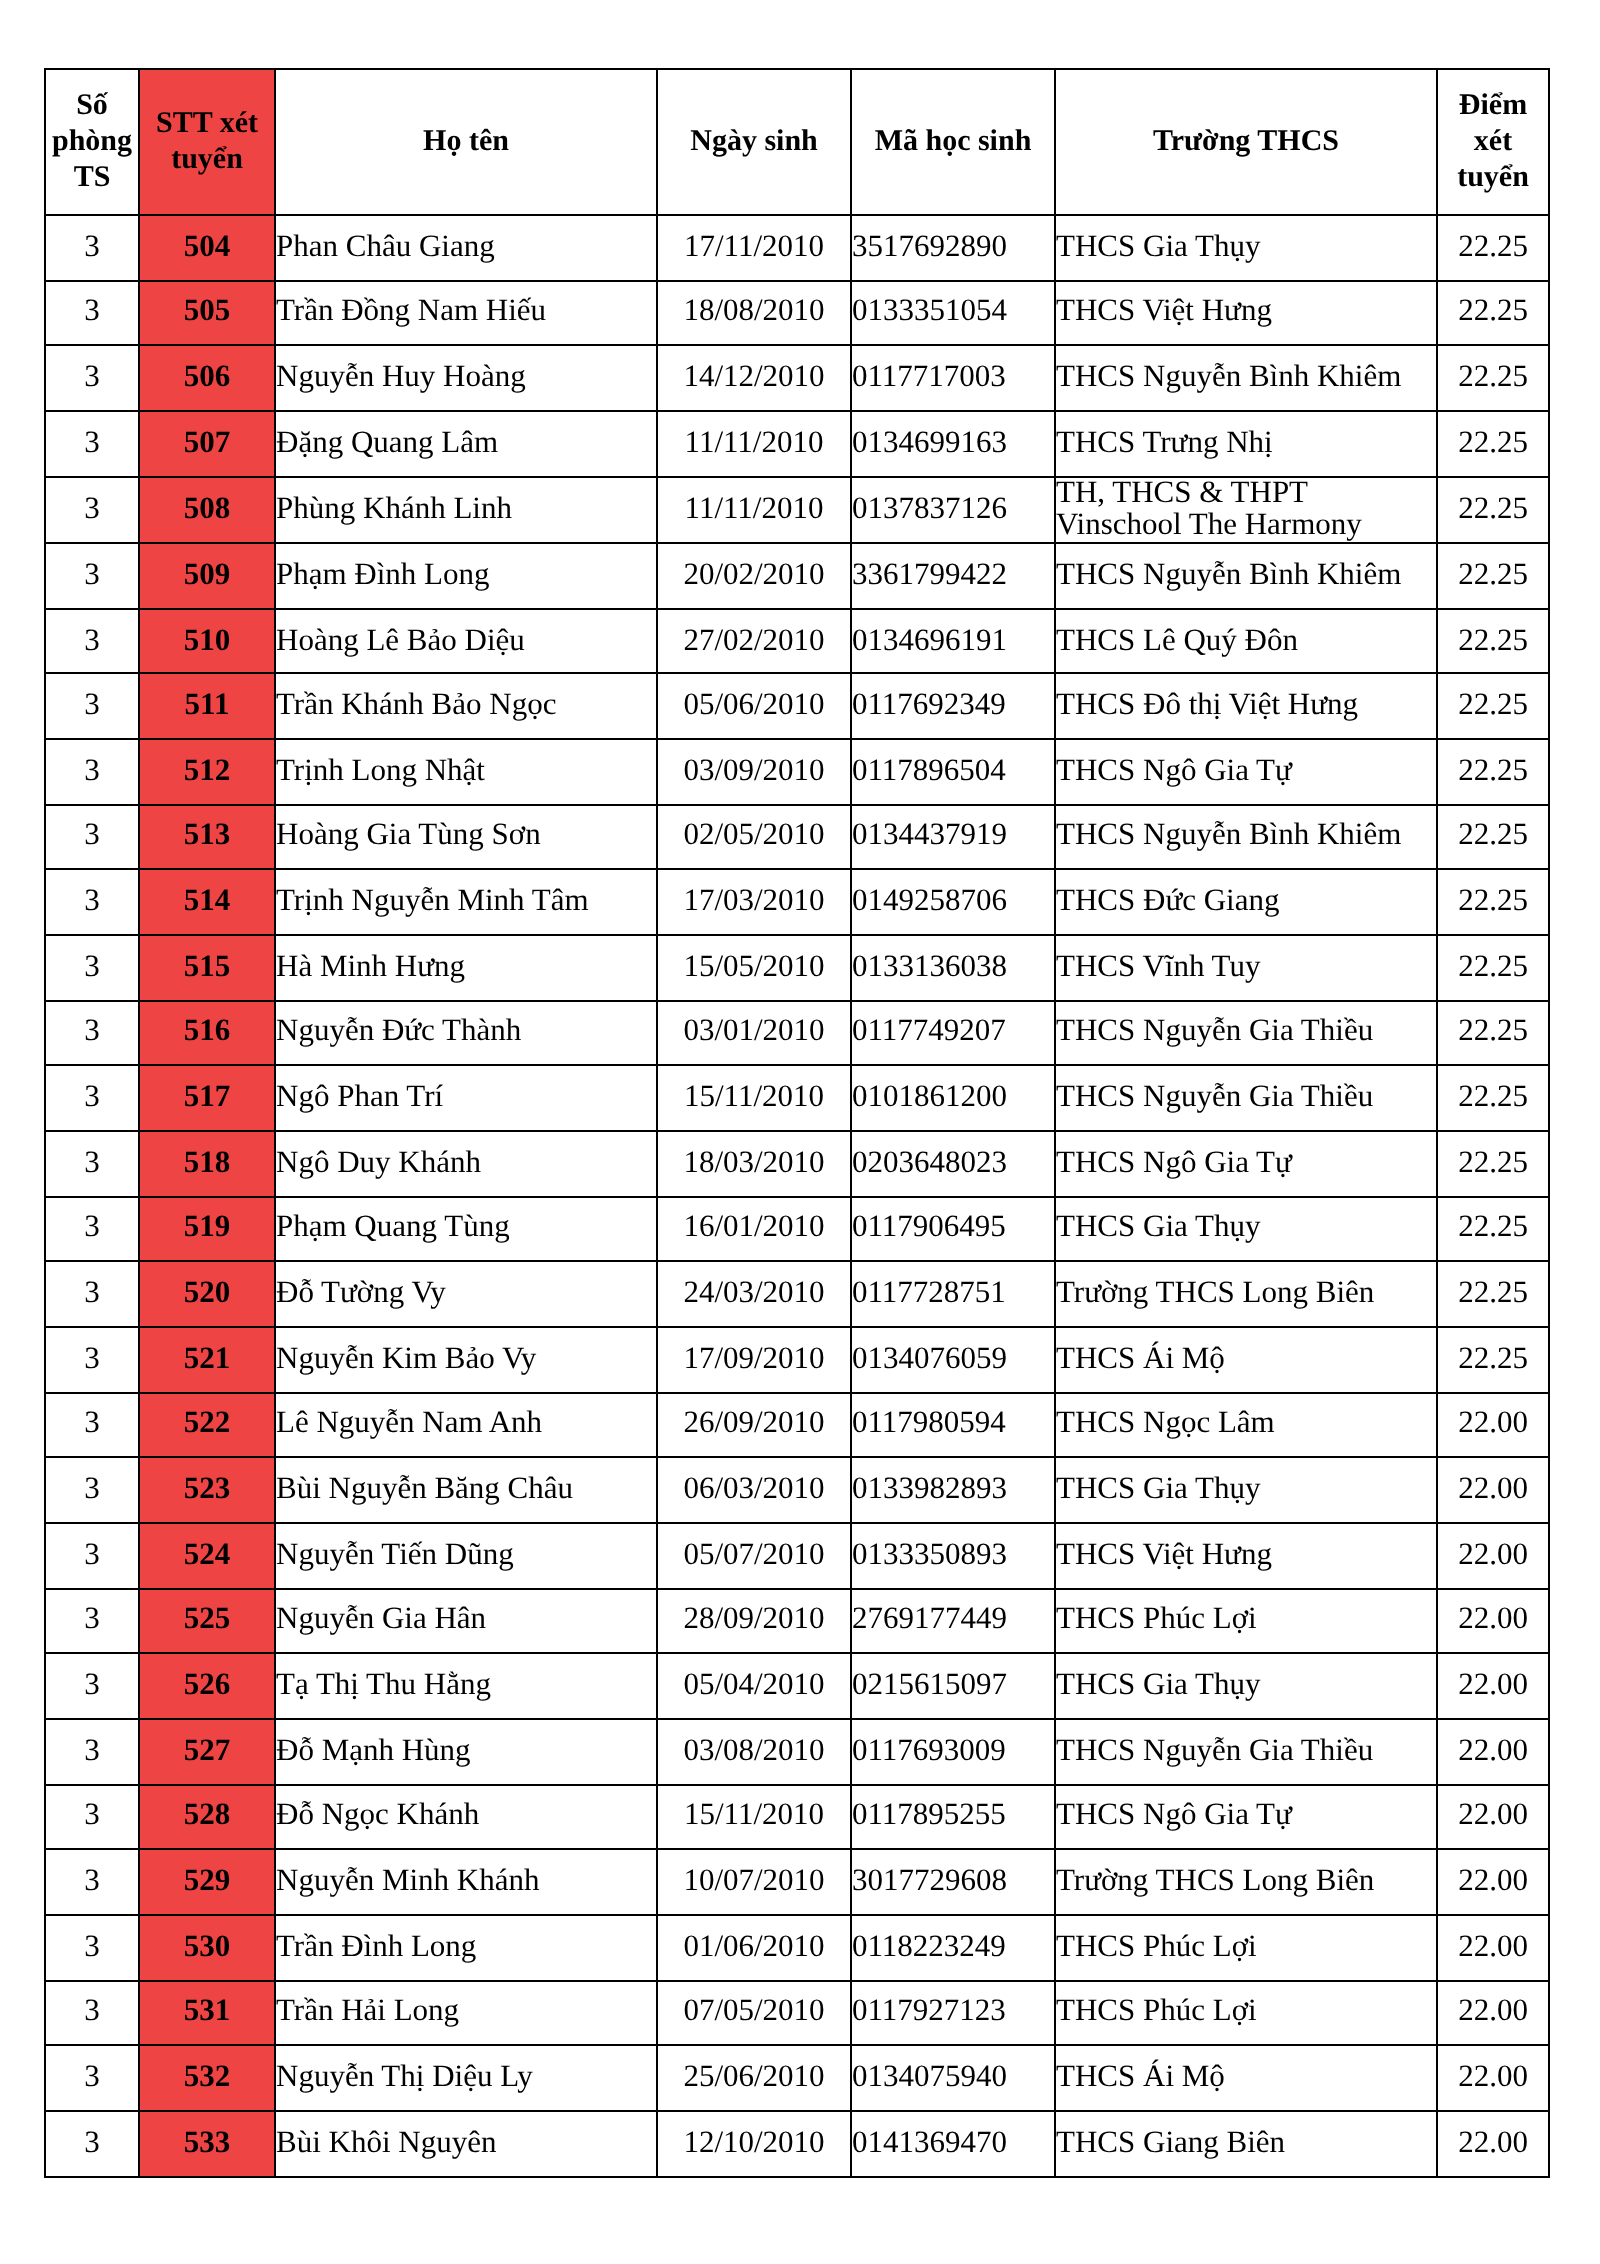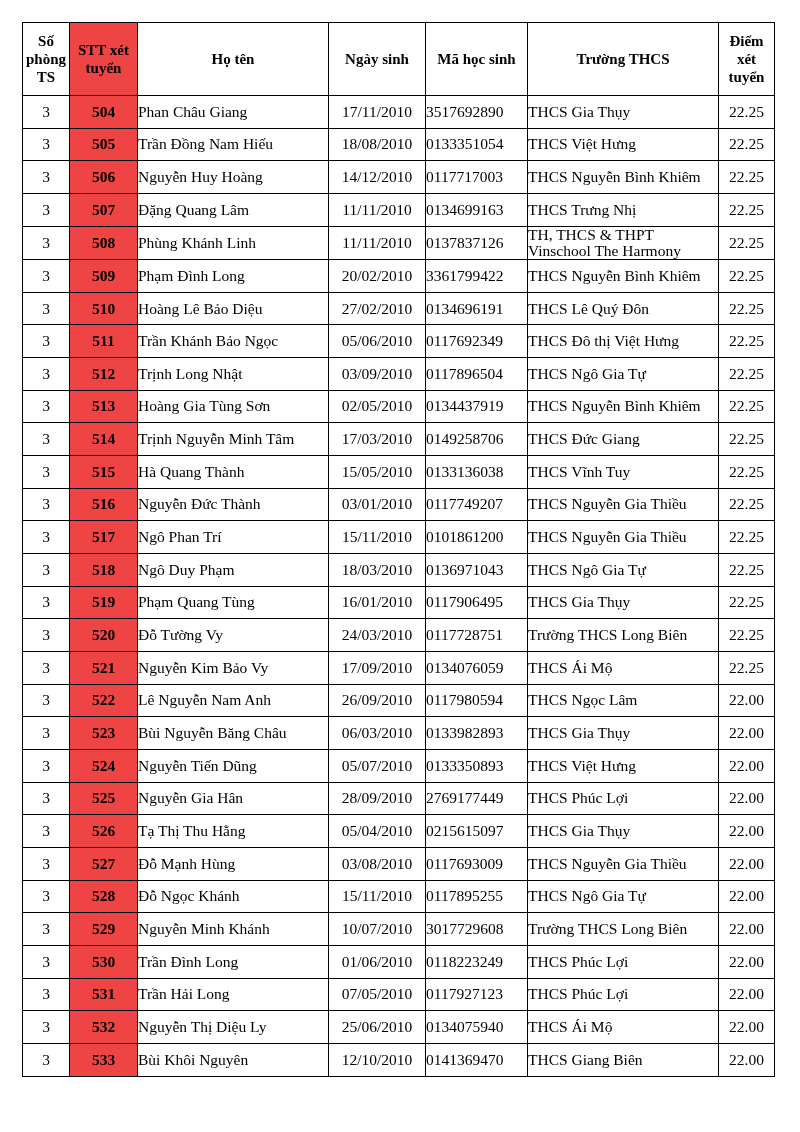--- a/index.html
+++ b/index.html
@@ -11,21 +11,21 @@
     color: #000000;
   }
   .page {
     position: relative;
     width: 800px; height: 1132px;
     background: #ffffff;
     overflow: hidden;
   }
   table.roster {
     position: absolute;
-    left: 22px; top: 22px;
+    left: 22px; top: 34px;
     width: 752px;
     border-collapse: collapse;
     table-layout: fixed;
     font-family: Liberation Serif, serif;
   }
   .roster th, .roster td {
     border: 1.5px solid #000000;
     overflow: hidden;
     vertical-align: middle;
     padding: 0;
@@ -173,21 +173,21 @@
       <td class="c-stt hl">514</td>
       <td class="c-name">Trịnh Nguyễn Minh Tâm</td>
       <td class="c-dob">17/03/2010</td>
       <td class="c-id">0149258706</td>
       <td class="c-school">THCS Đức Giang</td>
       <td class="c-score">22.25</td>
     </tr>
         <tr>
       <td class="c-room">3</td>
       <td class="c-stt hl">515</td>
-      <td class="c-name">Hà Quang Thành</td>
+      <td class="c-name">Hà Minh Hưng</td>
       <td class="c-dob">15/05/2010</td>
       <td class="c-id">0133136038</td>
       <td class="c-school">THCS Vĩnh Tuy</td>
       <td class="c-score">22.25</td>
     </tr>
         <tr>
       <td class="c-room">3</td>
       <td class="c-stt hl">516</td>
       <td class="c-name">Nguyễn Đức Thành</td>
       <td class="c-dob">03/01/2010</td>
@@ -200,23 +200,23 @@
       <td class="c-stt hl">517</td>
       <td class="c-name">Ngô Phan Trí</td>
       <td class="c-dob">15/11/2010</td>
       <td class="c-id">0101861200</td>
       <td class="c-school">THCS Nguyễn Gia Thiều</td>
       <td class="c-score">22.25</td>
     </tr>
         <tr>
       <td class="c-room">3</td>
       <td class="c-stt hl">518</td>
-      <td class="c-name">Ngô Duy Phạm</td>
+      <td class="c-name">Ngô Duy Khánh</td>
       <td class="c-dob">18/03/2010</td>
-      <td class="c-id">0136971043</td>
+      <td class="c-id">0203648023</td>
       <td class="c-school">THCS Ngô Gia Tự</td>
       <td class="c-score">22.25</td>
     </tr>
         <tr>
       <td class="c-room">3</td>
       <td class="c-stt hl">519</td>
       <td class="c-name">Phạm Quang Tùng</td>
       <td class="c-dob">16/01/2010</td>
       <td class="c-id">0117906495</td>
       <td class="c-school">THCS Gia Thụy</td>

